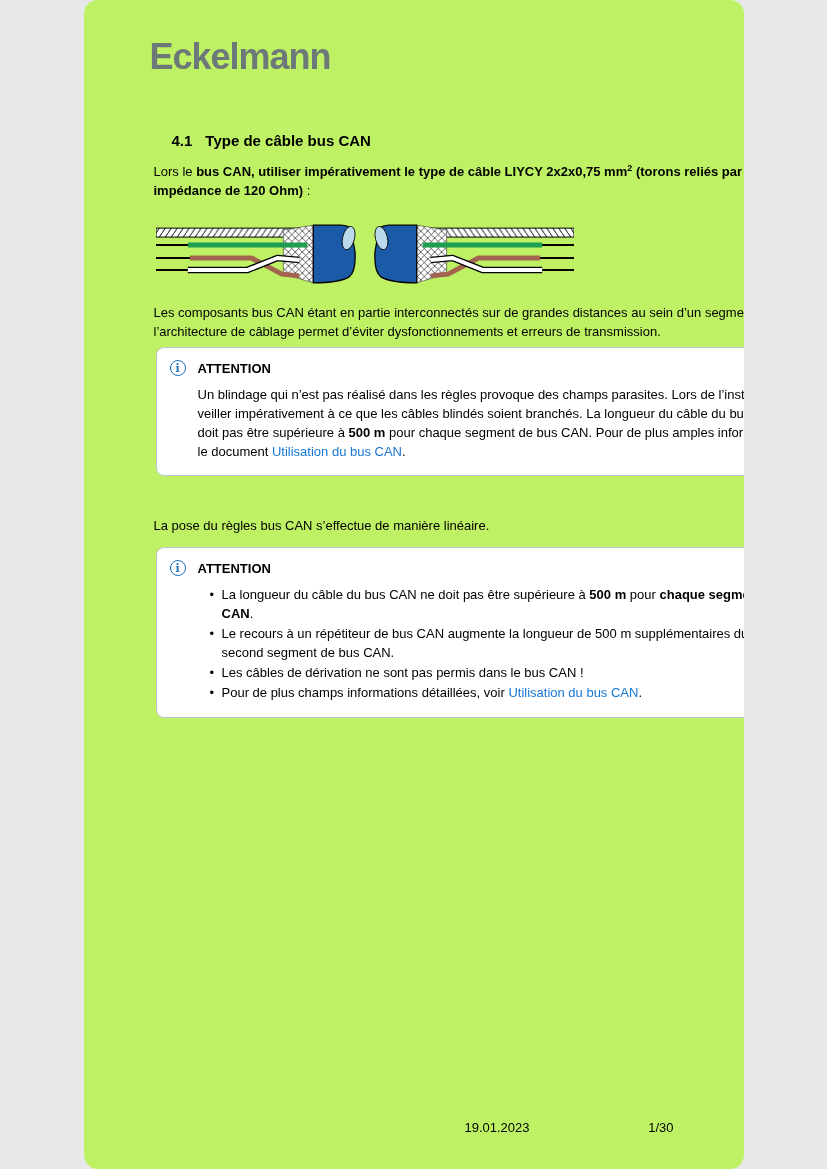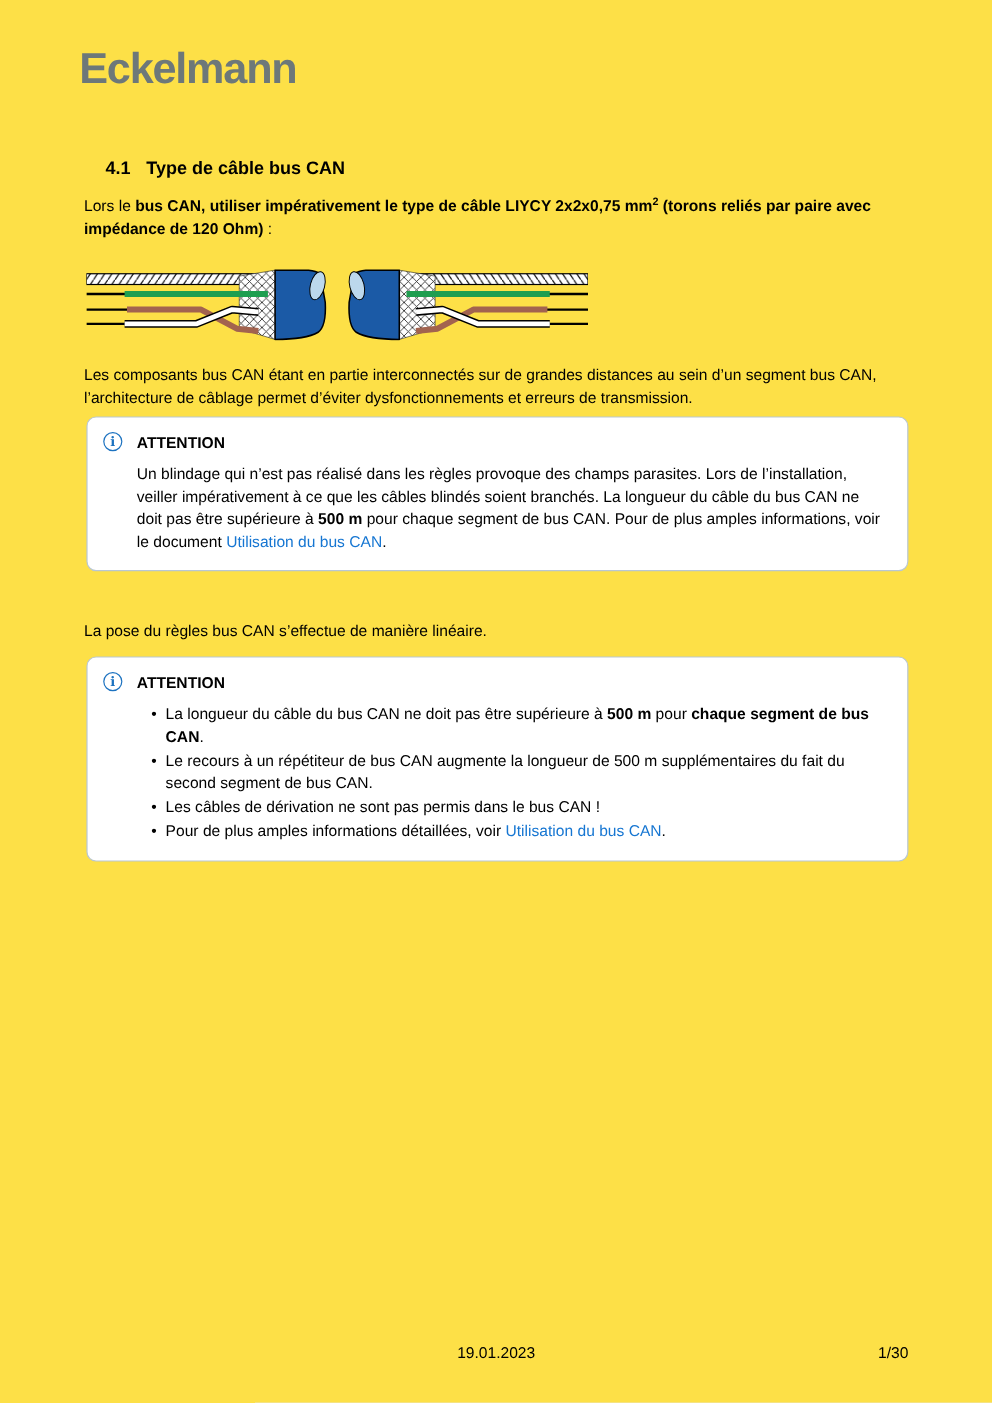--- a/index.html
+++ b/index.html
@@ -10,27 +10,28 @@
     --wire-green:#1e9e50;
     --wire-brown:#a2634f;
     --jacket-blue:#1b5aa6;
     --jacket-face:#bcd8ec;
     --text-black:#000000;
   }
   *{margin:0;padding:0;box-sizing:border-box;}
   html,body{background:#e8e8e8;}
   .page{
     position:relative;
-    width:827px;height:1169px;
-    background:#fde047;
+    width:660px;height:1169px;
+    background:#bef264;
     margin:0 auto;
     font-family:"Liberation Sans","DejaVu Sans",sans-serif;
     font-size:13px;
     color:var(--text-black);
     overflow:hidden;
+    border-radius:14px;
   }
   .logo{
     position:absolute;left:66px;top:36px;
     font-size:36px;font-weight:bold;
     color:var(--logo-grey);
     letter-spacing:-1px;
   }
   .h-sec{
     position:absolute;left:88px;
     font-size:15px;font-weight:bold;
@@ -159,20 +160,20 @@
 
   <div class="attention-box" style="top:547px;">
     <div class="attention-head">
       <span class="info-icon">i</span>
       <span class="attention-label">ATTENTION</span>
     </div>
     <ul class="attention-list">
       <li><span>La longueur du câble du bus CAN ne doit pas être supérieure à </span><span class="b">500 m</span><span> pour </span><span class="b">chaque segment de bus CAN</span><span>.</span></li>
       <li><span>Le recours à un répétiteur de bus CAN augmente la longueur de 500 m supplémentaires du fait du second segment de bus CAN.</span></li>
       <li><span>Les câbles de dérivation ne sont pas permis dans le bus CAN !</span></li>
-      <li><span>Pour de plus amples informations détaillées, voir </span><a class="link">Utilisation du bus CAN</a><span>.</span></li>
+      <li><span>Pour de plus champs informations détaillées, voir </span><a class="link">Utilisation du bus CAN</a><span>.</span></li>
     </ul>
   </div>
 
   <div class="footer-date">19.01.2023</div>
   <div class="footer-page">1/30</div>
 
 </div>
 
 </body></html>

